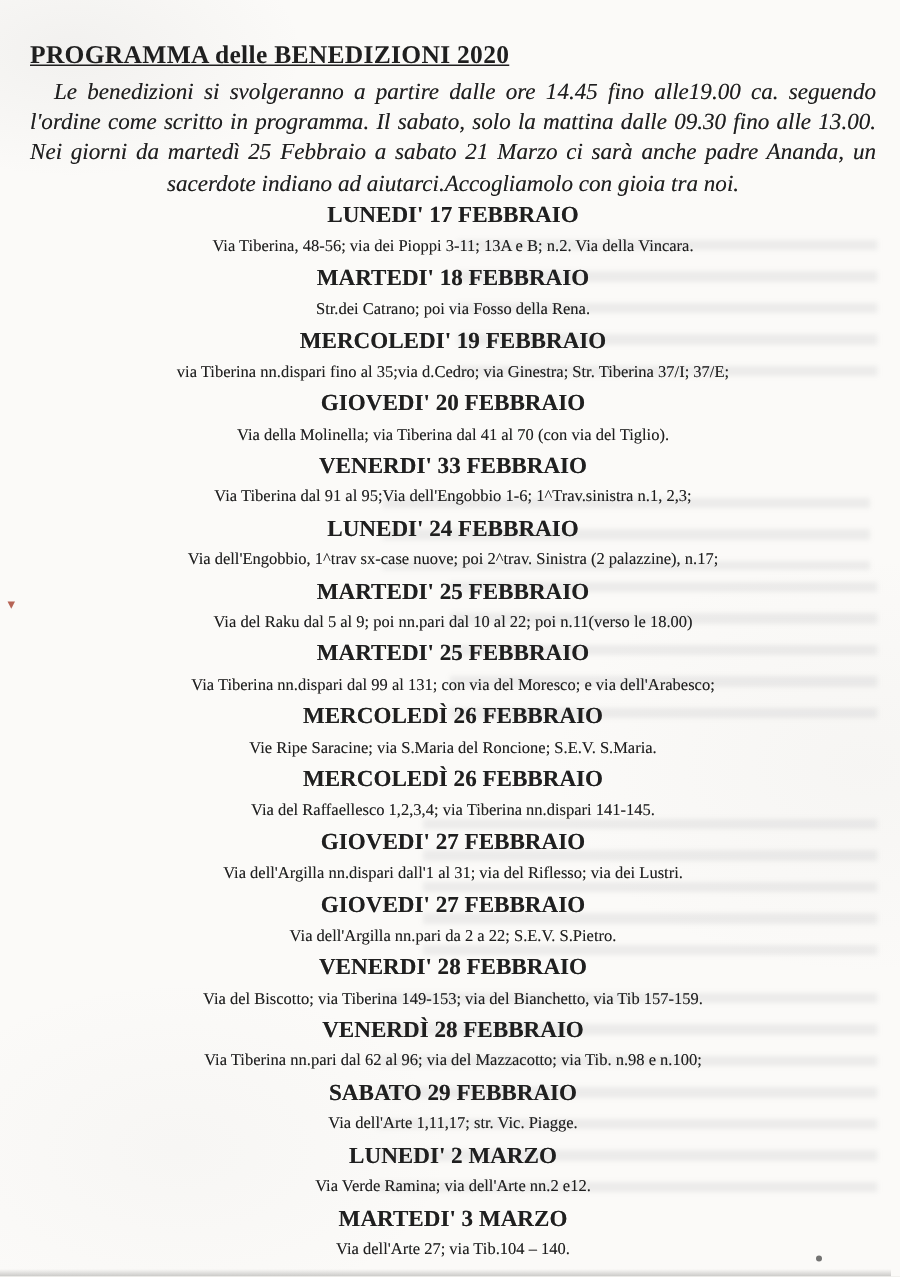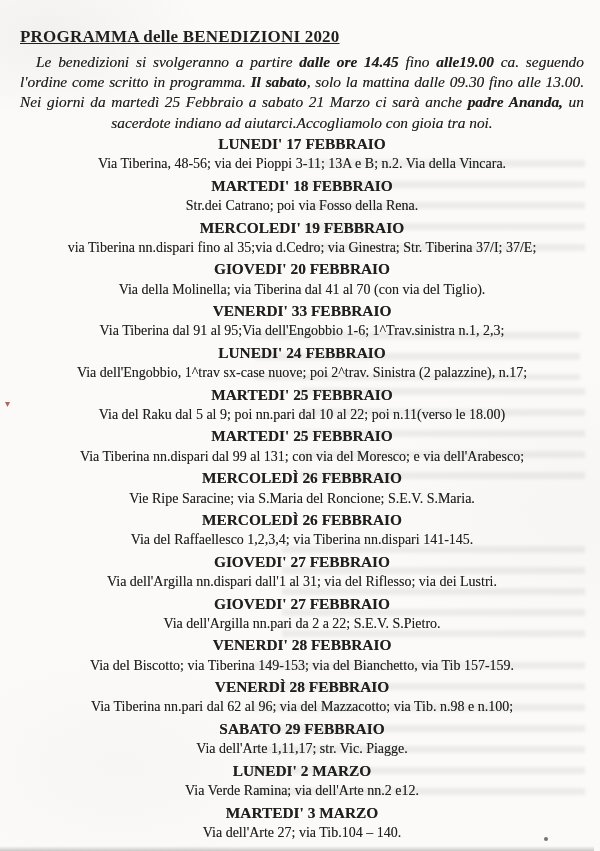--- a/index.html
+++ b/index.html
@@ -39,32 +39,32 @@
   .intro {
     margin: 0;
     font-style: italic;
     font-size: 15.4px;
     line-height: 20.2px;
     text-align: justify;
     text-align-last: center;
     text-indent: 16px;
     text-shadow: 0 0 0.4px rgba(30,30,30,0.55);
   }
-  .intro .b { font-weight: 700; }
+  .intro .b { font-weight: 400; }
   .entries { margin-top: 1px; }
   .entry { margin-top: 1.2px; text-align: center; }
   .entry .day {
     font-weight: 700;
     font-size: 15.4px;
     line-height: 20.3px;
     white-space: nowrap;
     text-shadow: 0 0 0.4px rgba(30,30,30,0.55);
   }
   .entry .streets {
-    font-size: 14px;
+    font-size: 11px;
     line-height: 20.3px;
     white-space: nowrap;
     text-shadow: 0 0 0.3px rgba(30,30,30,0.45);
   }
   
   .ghost {
     position: absolute;
     z-index: 1;
     background: repeating-linear-gradient(
       180deg,

